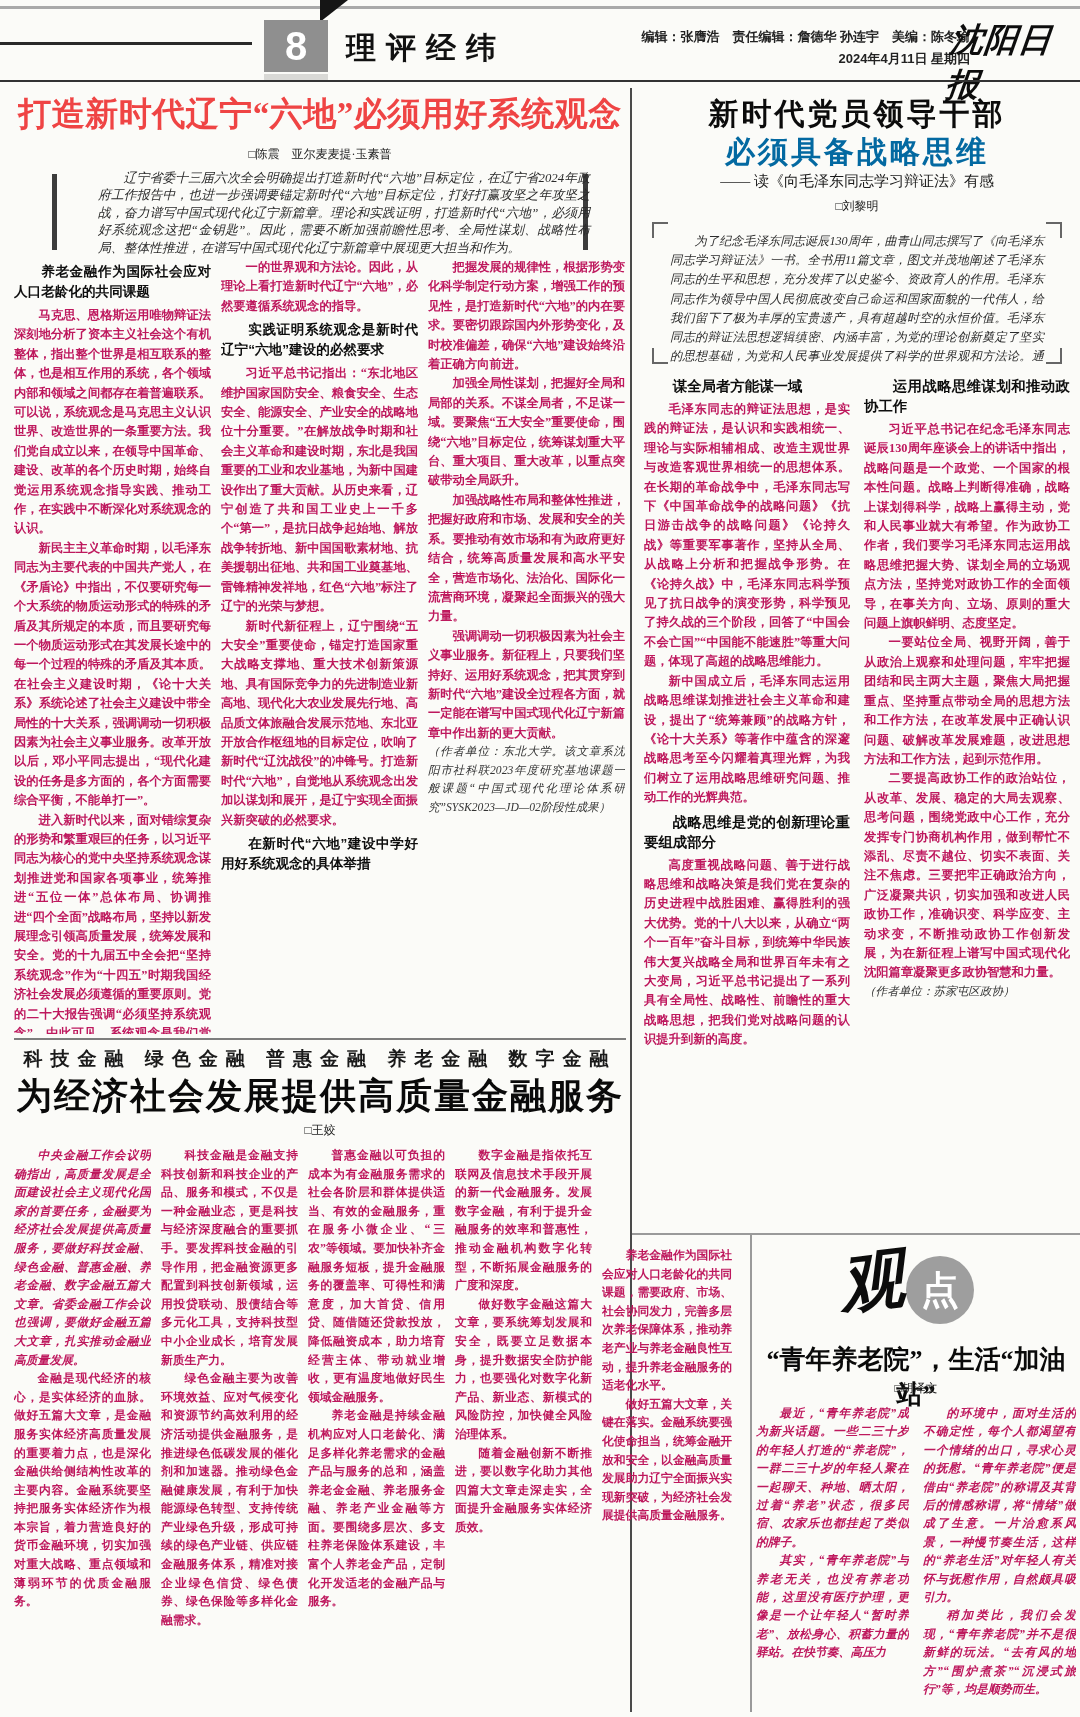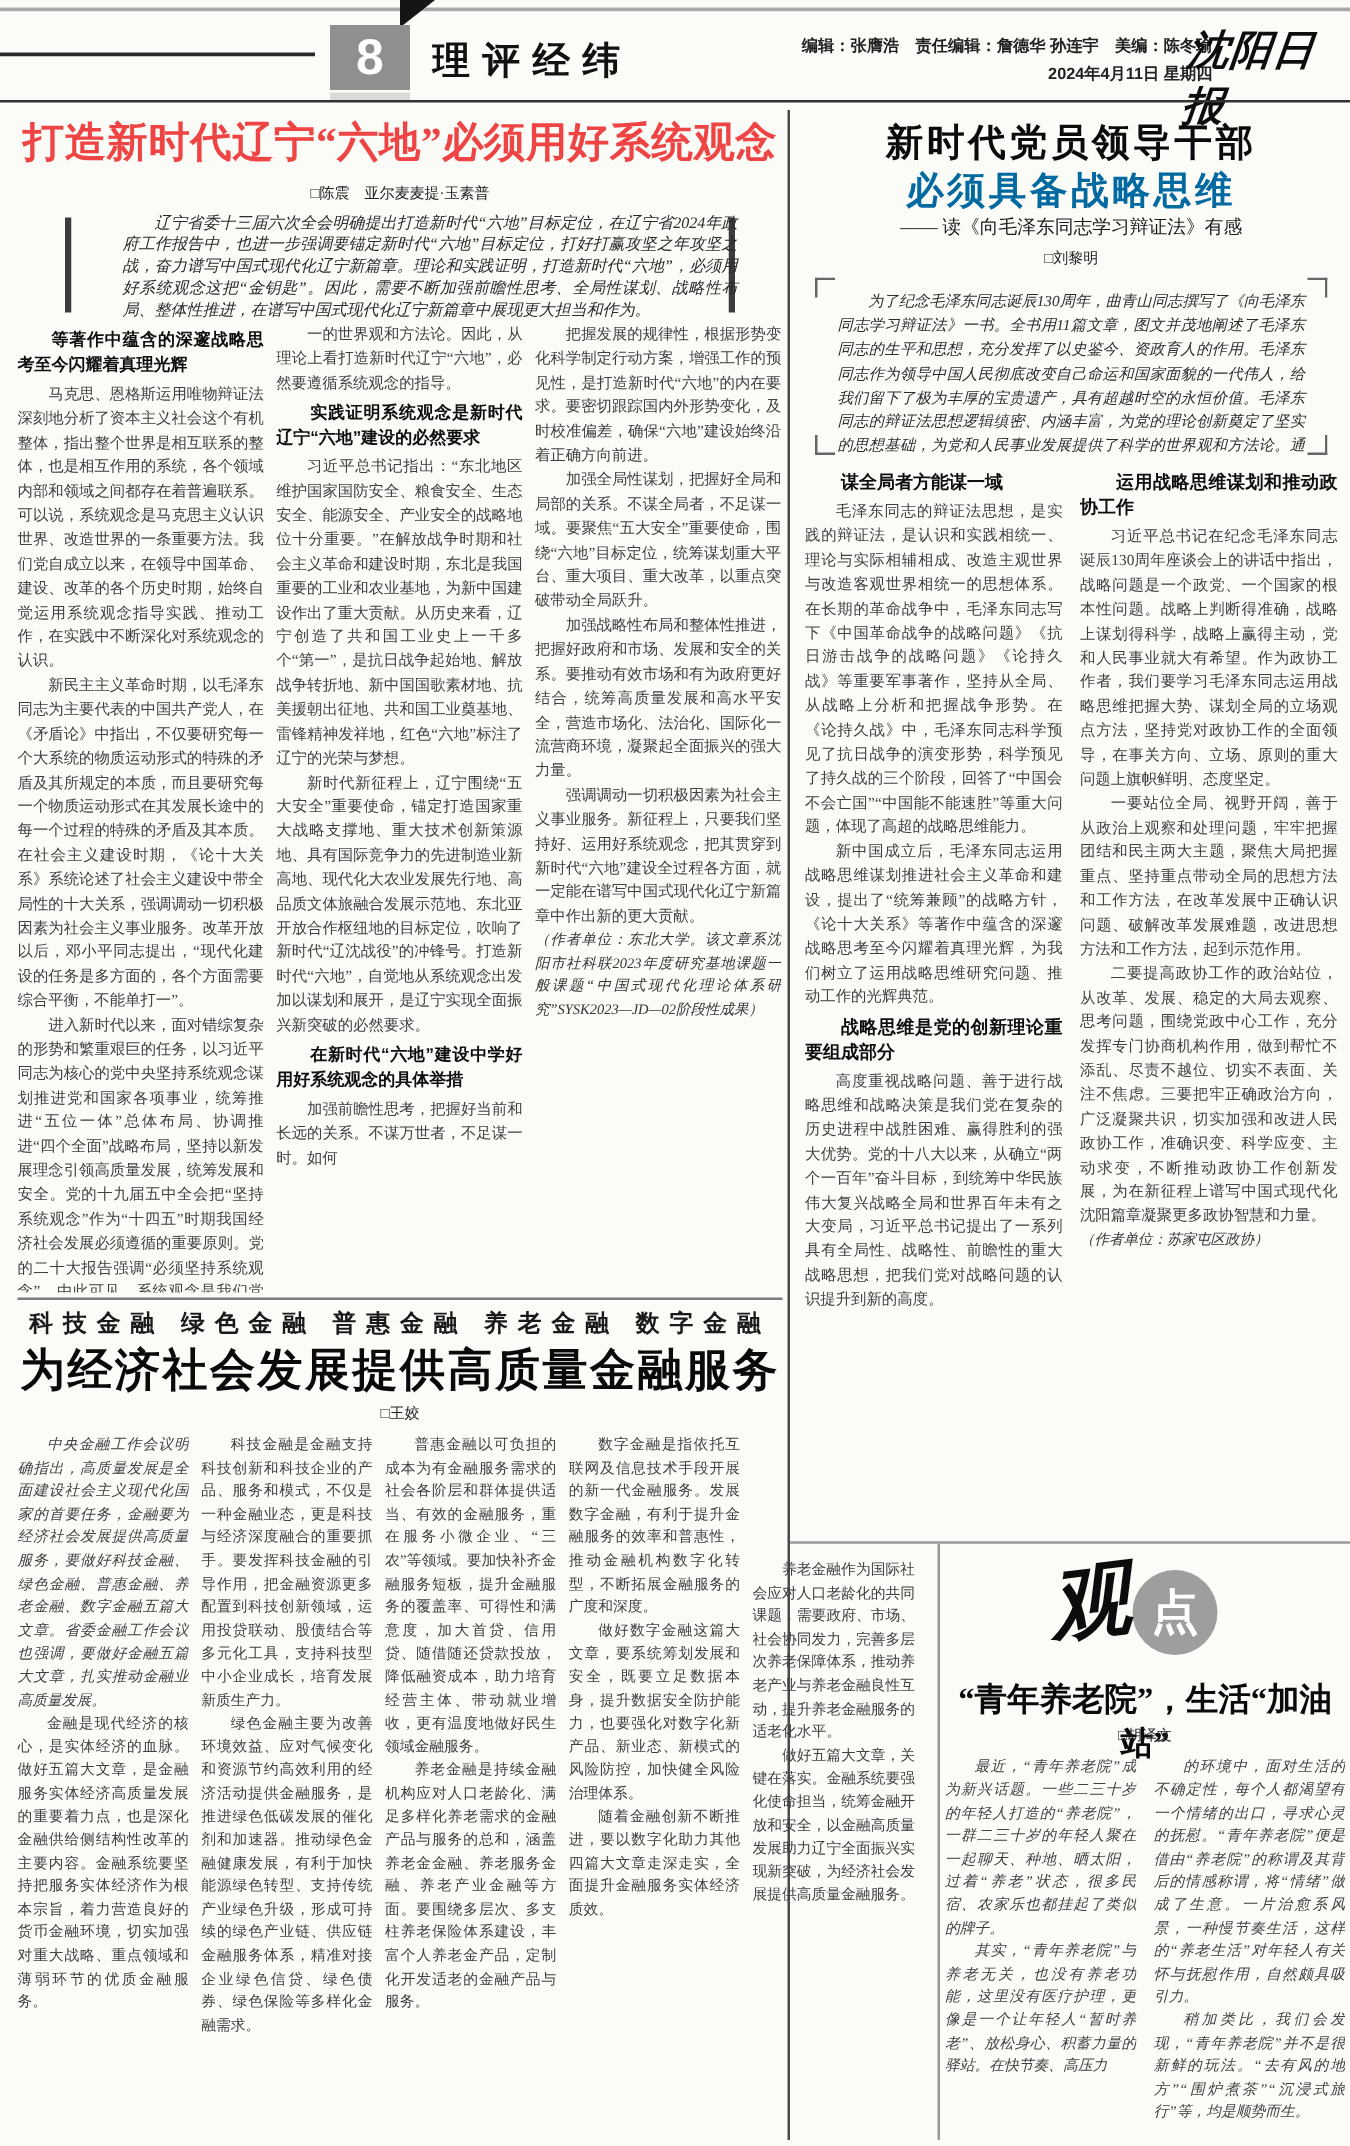--- a/index.html
+++ b/index.html
@@ -35,21 +35,21 @@
   .main-byline { left:14px; top:146px; width:612px; text-align:center; font-size:12px; color:#222; }
   .intro-wrap { left:52px; top:170px; width:536px; height:86px; }
   .intro-bar-l { left:0; top:4px; width:5px; height:76px; background:#3c3c3c; position:absolute; }
   .intro-bar-r { right:0; top:4px; width:5px; height:76px; background:#3c3c3c; position:absolute; }
   .intro-text { position:absolute; left:22px; top:0; width:492px; font-size:12.8px;
                 line-height:17.4px; text-align:justify; text-indent:2em; color:#2a2a2a;margin-left:24px; }
 
   .cols { left:14px; top:258px; width:612px; height:776px; overflow:hidden; }
   .col { float:left; width:197px; height:776px; overflow:hidden; margin-right:10px; }
   .col:last-child { margin-right:0; }
-  p.body { font-size:12.3px; line-height:19.4px; text-align:justify; text-indent:2em; color:#404040; }
+  p.body { font-size:12.3px; line-height:19.4px; text-align:justify; text-indent:2em; color:#be185d;font-weight:bold; }
   p.subhead { font-family:"Liberation Sans","DejaVu Sans",sans-serif; font-weight:bold;
               font-size:13.6px; line-height:20px; text-indent:2em; text-align:justify;
               color:#0e0e0e; margin:4px 0 4px 0; }
   p.attr { font-size:11.6px; line-height:18.6px; text-align:justify; font-style:italic; color:#333; }
 
   .mid-rule { left:14px; top:1038px; width:612px; height:2px; background:#7d7d7d; }
 
   
   .v-main { left:630px; top:88px; width:2px; height:1624px; background:#4a4a4a; }
   .strategy-bottom-rule { left:632px; top:1233px; width:448px; height:2px; background:#9a9a9a; }
@@ -120,32 +120,31 @@
 <div class="abs main-byline">□陈震　亚尔麦麦提·玉素普</div>
 
 <div class="abs intro-wrap">
   <div class="intro-bar-l"></div>
   <div class="intro-bar-r"></div>
   <div class="intro-text kai">辽宁省委十三届六次全会明确提出打造新时代“六地”目标定位，在辽宁省2024年政府工作报告中，也进一步强调要锚定新时代“六地”目标定位，打好打赢攻坚之年攻坚之战，奋力谱写中国式现代化辽宁新篇章。理论和实践证明，打造新时代“六地”，必须用好系统观念这把“金钥匙”。因此，需要不断加强前瞻性思考、全局性谋划、战略性布局、整体性推进，在谱写中国式现代化辽宁新篇章中展现更大担当和作为。</div>
 </div>
 
 <div class="abs cols">
   <div class="col">
-    <p class="subhead">等著作中蕴含的深邃战略思考至今闪耀着真理光辉</p>
+    <p class="subhead">养老金融作为国际社会应对人口老龄化的共同课题</p>
     <p class="body">马克思、恩格斯运用唯物辩证法深刻地分析了资本主义社会这个有机整体，指出整个世界是相互联系的整体，也是相互作用的系统，各个领域内部和领域之间都存在着普遍联系。可以说，系统观念是马克思主义认识世界、改造世界的一条重要方法。我们党自成立以来，在领导中国革命、建设、改革的各个历史时期，始终自觉运用系统观念指导实践、推动工作，在实践中不断深化对系统观念的认识。</p>
     <p class="body">新民主主义革命时期，以毛泽东同志为主要代表的中国共产党人，在《矛盾论》中指出，不仅要研究每一个大系统的物质运动形式的特殊的矛盾及其所规定的本质，而且要研究每一个物质运动形式在其发展长途中的每一个过程的特殊的矛盾及其本质。在社会主义建设时期，《论十大关系》系统论述了社会主义建设中带全局性的十大关系，强调调动一切积极因素为社会主义事业服务。改革开放以后，邓小平同志提出，“现代化建设的任务是多方面的，各个方面需要综合平衡，不能单打一”。</p>
     <p class="body">进入新时代以来，面对错综复杂的形势和繁重艰巨的任务，以习近平同志为核心的党中央坚持系统观念谋划推进党和国家各项事业，统筹推进“五位一体”总体布局、协调推进“四个全面”战略布局，坚持以新发展理念引领高质量发展，统筹发展和安全。党的十九届五中全会把“坚持系统观念”作为“十四五”时期我国经济社会发展必须遵循的重要原则。党的二十大报告强调“必须坚持系统观念”。由此可见，系统观念是我们党坚持把马克思主义基本原理同中国具体实际相结合、同中华优秀传统文化相结合而形成的具有基础性的思想和工作方法，是我们党始终如</p>
   </div>
   <div class="col">
     <p class="body">一的世界观和方法论。因此，从理论上看打造新时代辽宁“六地”，必然要遵循系统观念的指导。</p>
     <p class="subhead">实践证明系统观念是新时代辽宁“六地”建设的必然要求</p>
     <p class="body">习近平总书记指出：“东北地区维护国家国防安全、粮食安全、生态安全、能源安全、产业安全的战略地位十分重要。”在解放战争时期和社会主义革命和建设时期，东北是我国重要的工业和农业基地，为新中国建设作出了重大贡献。从历史来看，辽宁创造了共和国工业史上一千多个“第一”，是抗日战争起始地、解放战争转折地、新中国国歌素材地、抗美援朝出征地、共和国工业奠基地、雷锋精神发祥地，红色“六地”标注了辽宁的光荣与梦想。</p>
     <p class="body">新时代新征程上，辽宁围绕“五大安全”重要使命，锚定打造国家重大战略支撑地、重大技术创新策源地、具有国际竞争力的先进制造业新高地、现代化大农业发展先行地、高品质文体旅融合发展示范地、东北亚开放合作枢纽地的目标定位，吹响了新时代“辽沈战役”的冲锋号。打造新时代“六地”，自觉地从系统观念出发加以谋划和展开，是辽宁实现全面振兴新突破的必然要求。</p>
     <p class="subhead">在新时代“六地”建设中学好用好系统观念的具体举措</p>
-    <p class="body">加强前瞻性思考，把握好当前和长远的关系。不谋万世者，不足谋一时。如何</p>
   </div>
   <div class="col">
     <p class="body">把握发展的规律性，根据形势变化科学制定行动方案，增强工作的预见性，是打造新时代“六地”的内在要求。要密切跟踪国内外形势变化，及时校准偏差，确保“六地”建设始终沿着正确方向前进。</p>
     <p class="body">加强全局性谋划，把握好全局和局部的关系。不谋全局者，不足谋一域。要聚焦“五大安全”重要使命，围绕“六地”目标定位，统筹谋划重大平台、重大项目、重大改革，以重点突破带动全局跃升。</p>
     <p class="body">加强战略性布局和整体性推进，把握好政府和市场、发展和安全的关系。要推动有效市场和有为政府更好结合，统筹高质量发展和高水平安全，营造市场化、法治化、国际化一流营商环境，凝聚起全面振兴的强大力量。</p>
     <p class="body">强调调动一切积极因素为社会主义事业服务。新征程上，只要我们坚持好、运用好系统观念，把其贯穿到新时代“六地”建设全过程各方面，就一定能在谱写中国式现代化辽宁新篇章中作出新的更大贡献。</p>
     <p class="attr">（作者单位：东北大学。该文章系沈阳市社科联2023年度研究基地课题一般课题“中国式现代化理论体系研究”SYSK2023—JD—02阶段性成果）</p>
   </div>
 </div>
 

